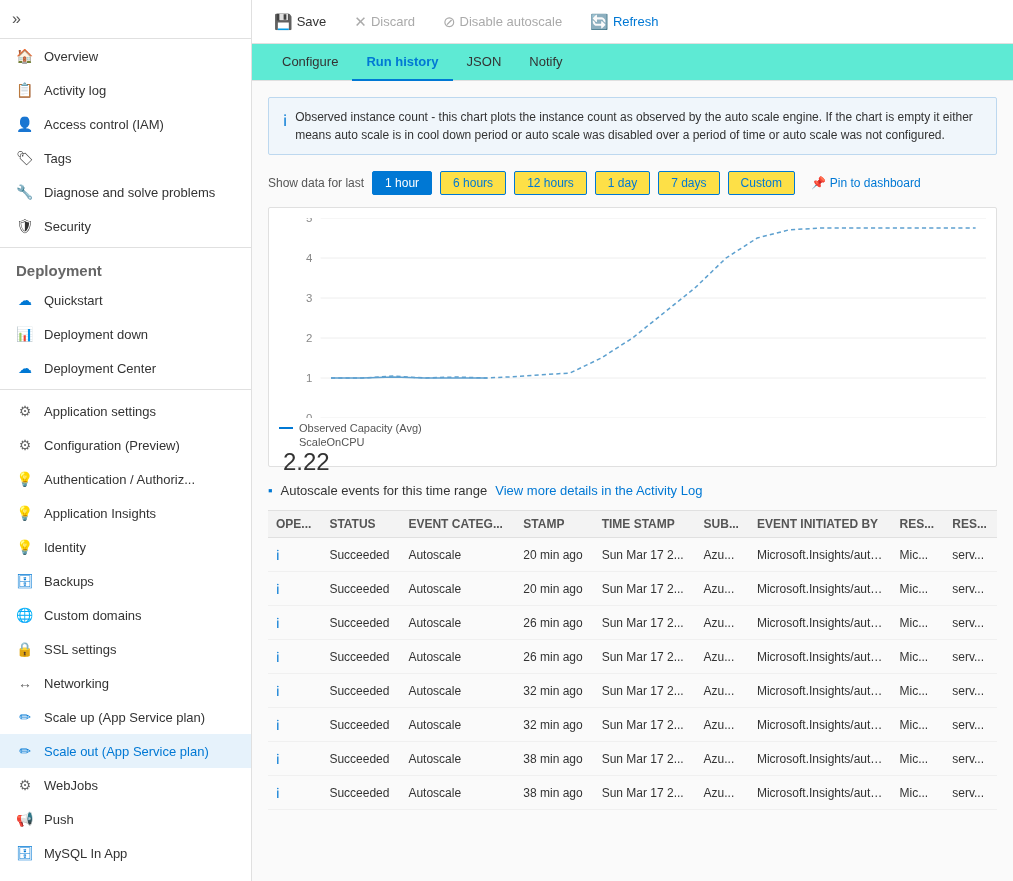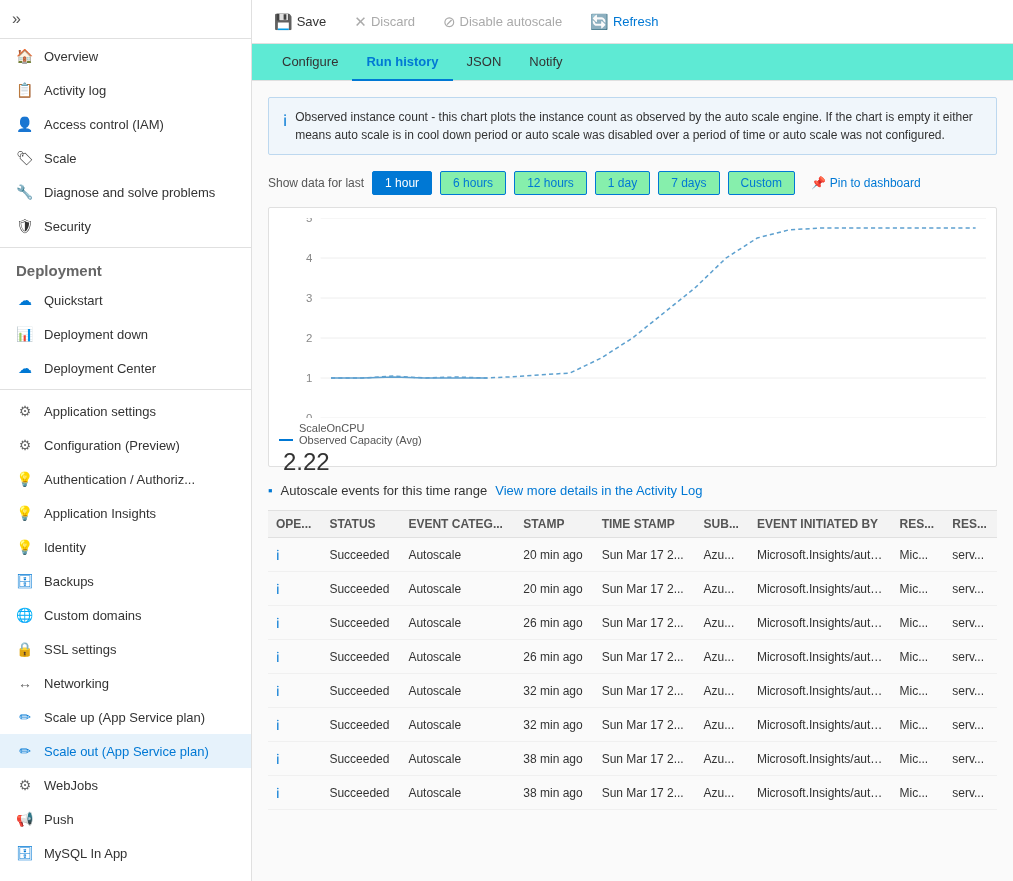--- a/index.html
+++ b/index.html
@@ -130,21 +130,21 @@
       display: flex;
       align-items: center;
       gap: 8px;
       margin-bottom: 12px;
       flex-wrap: wrap;
     }
     .time-range-label { font-size: 12px; color: #555; }
     .time-btn {
       padding: 4px 12px;
       border: 1px solid #0078d4;
-      background: #86efac;
+      background: #fde047;
       color: #0078d4;
       font-size: 12px;
       cursor: pointer;
       border-radius: 2px;
     }
     .time-btn.active {
       background: #0078d4;
       color: #fff;
     }
 
@@ -234,21 +234,21 @@
   <div class="sidebar-item">
     <span class="icon-box">📋</span>
     <span>Activity log</span>
   </div>
   <div class="sidebar-item">
     <span class="icon-box">👤</span>
     <span>Access control (IAM)</span>
   </div>
   <div class="sidebar-item">
     <span class="icon-box">🏷</span>
-    <span>Scale</span>
+    <span>Tags</span>
   </div>
   <div class="sidebar-item">
     <span class="icon-box">🔧</span>
     <span>Diagnose and solve problems</span>
   </div>
   <div class="sidebar-item">
     <span class="icon-box">🛡</span>
     <span>Security</span>
   </div>
 
@@ -395,25 +395,25 @@
         <text x="60" y="215" text-anchor="middle" font-size="11" fill="#888">5 PM</text>
         <text x="220" y="215" text-anchor="middle" font-size="11" fill="#888">5:15 PM</text>
         <text x="390" y="215" text-anchor="middle" font-size="11" fill="#888">5:30 PM</text>
         <text x="560" y="215" text-anchor="middle" font-size="11" fill="#888">5:45 PM</text>
 
         <polyline points="50,160 80,160 110,158 140,160 170,159 200,160 220,159 250,157 280,155 310,140 340,120 370,95 400,70 430,40 460,20 490,12 520,10 550,10 580,10 610,10 640,10 670,10" fill="none" stroke="#5da0cf" stroke-width="1.5" stroke-dasharray="4,3"></polyline>
 
         <polyline points="50,160 80,160 110,159 140,160 170,160 200,160" fill="none" stroke="#5da0cf" stroke-width="1.5"></polyline>
       </svg>
       <div class="chart-legend">
-        <div style="font-size:11px;color:#555;margin-left:20px;">ScaleOnCPU</div>
         <div style="display:flex;align-items:center;gap:6px;margin-bottom:2px;">
           <span style="display:inline-block;width:14px;height:2px;background:#5da0cf;border-top:2px solid #0078d4;"></span>
           <span style="font-size:11px;color:#555;">Observed Capacity (Avg)</span>
         </div>
+        <div style="font-size:11px;color:#555;margin-left:20px;">ScaleOnCPU</div>
         <div class="chart-value" style="margin-left:4px;">2.22</div>
       </div>
     </div>
 
     <div class="events-header">
       <span class="events-icon">▪</span>
       <span class="events-text">Autoscale events for this time range</span>
       <a class="events-link">View more details in the Activity Log</a>
     </div>
 

